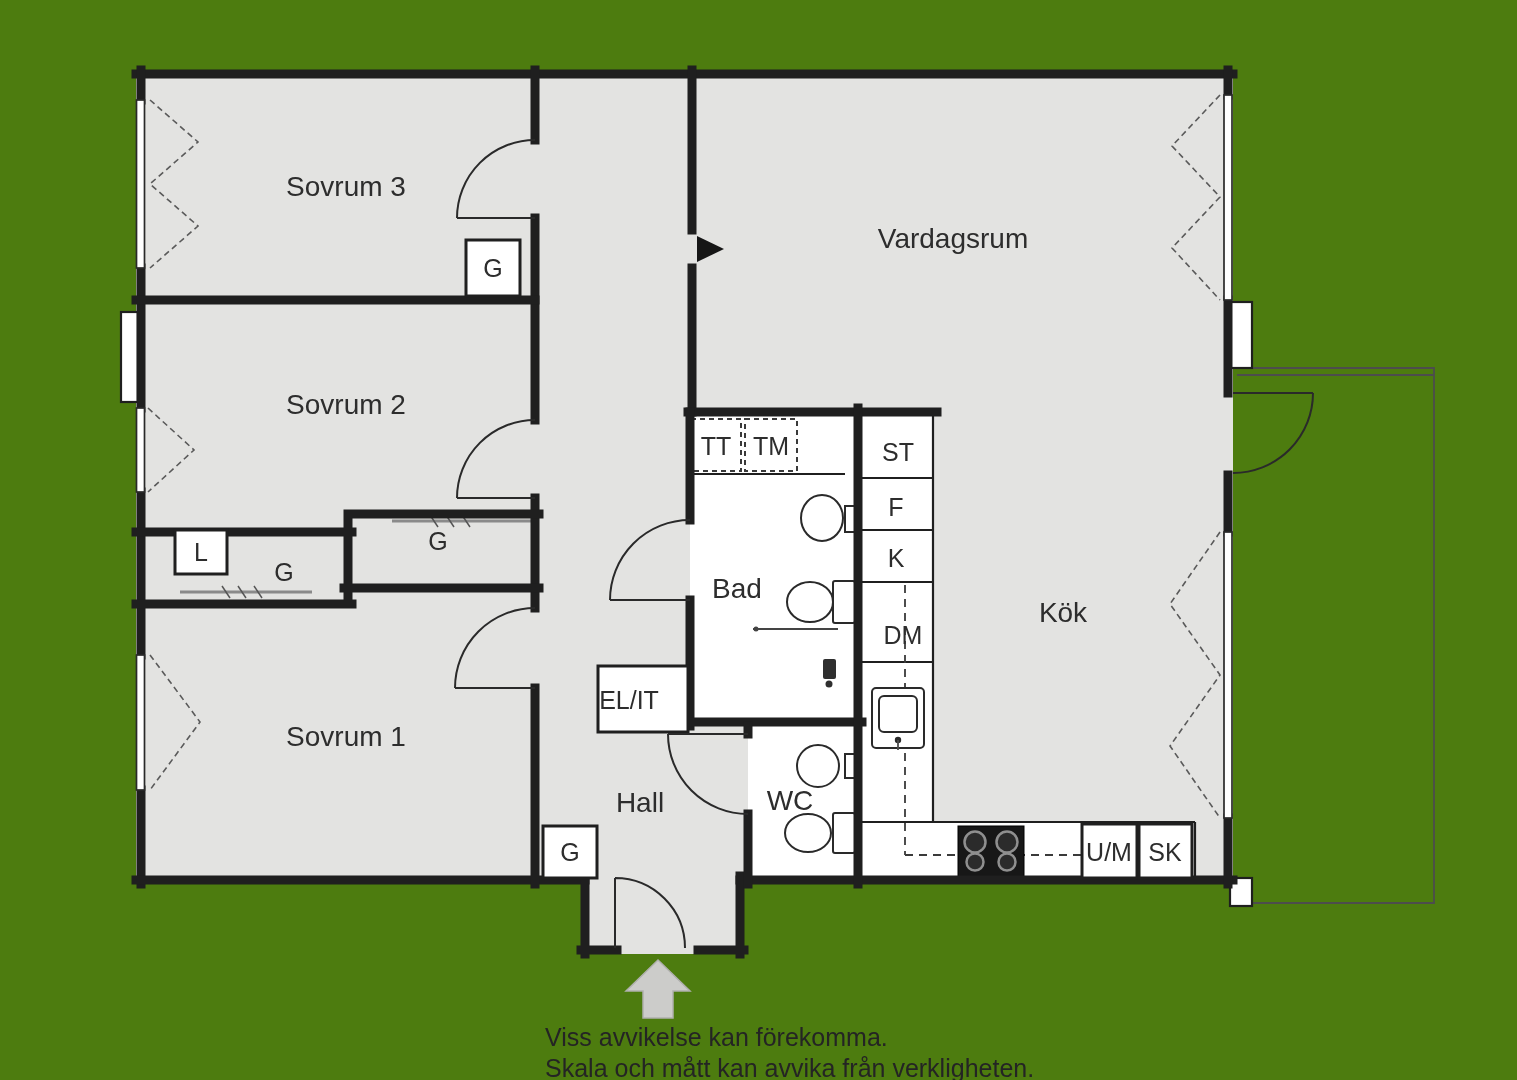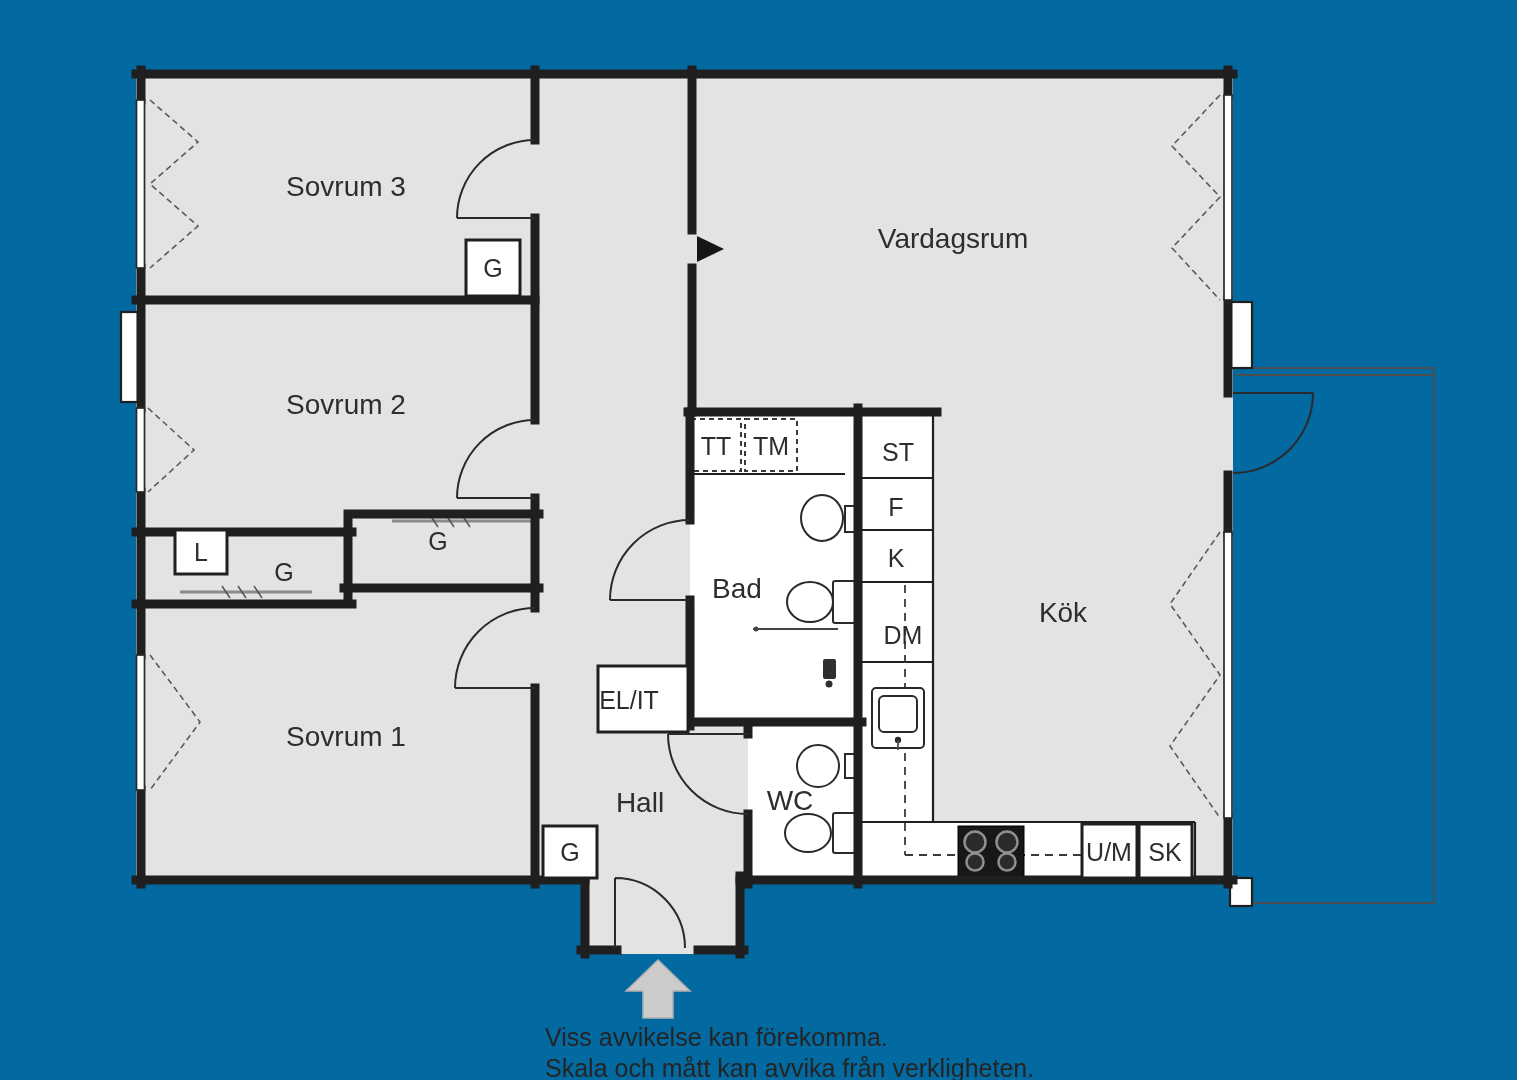--- a/index.html
+++ b/index.html
@@ -1,16 +1,16 @@
 <!DOCTYPE html>
 <html style="--room-fill: #e3e3e1; --wall: #1f1f1f; --entry-arrow: #ccccca;"><head>
 <meta charset="utf-8">
 <style>
   html,body{margin:0;padding:0;background:#fff;}
-  .page{position:relative;width:1517px;height:1080px;background:#0369a1;overflow:hidden;}
+  .page{position:relative;width:1517px;height:1080px;background:#4d7c0f;overflow:hidden;}
   svg{display:block;}
   .fill-room{fill:var(--room-fill,#e3e3e1);}
   .wall{stroke:var(--wall,#1f1f1f);stroke-width:9;fill:none;stroke-linecap:square;}
   .thin{stroke:var(--wall,#1f1f1f);stroke-width:2.2;fill:none;}
   .thin-lite{stroke:#4d4d4d;stroke-width:1.8;fill:none;}
   .box{fill:#fff;stroke:var(--wall,#1f1f1f);stroke-width:3;}
   .box2{fill:#fff;stroke:var(--wall,#1f1f1f);stroke-width:2.2;}
   .win{fill:#fff;stroke:#2a2a2a;stroke-width:1.7;}
   .door{stroke:#2a2a2a;stroke-width:2;fill:none;}
   .dashv{stroke:#5a5a5a;stroke-width:1.6;fill:none;stroke-dasharray:6 4;}

